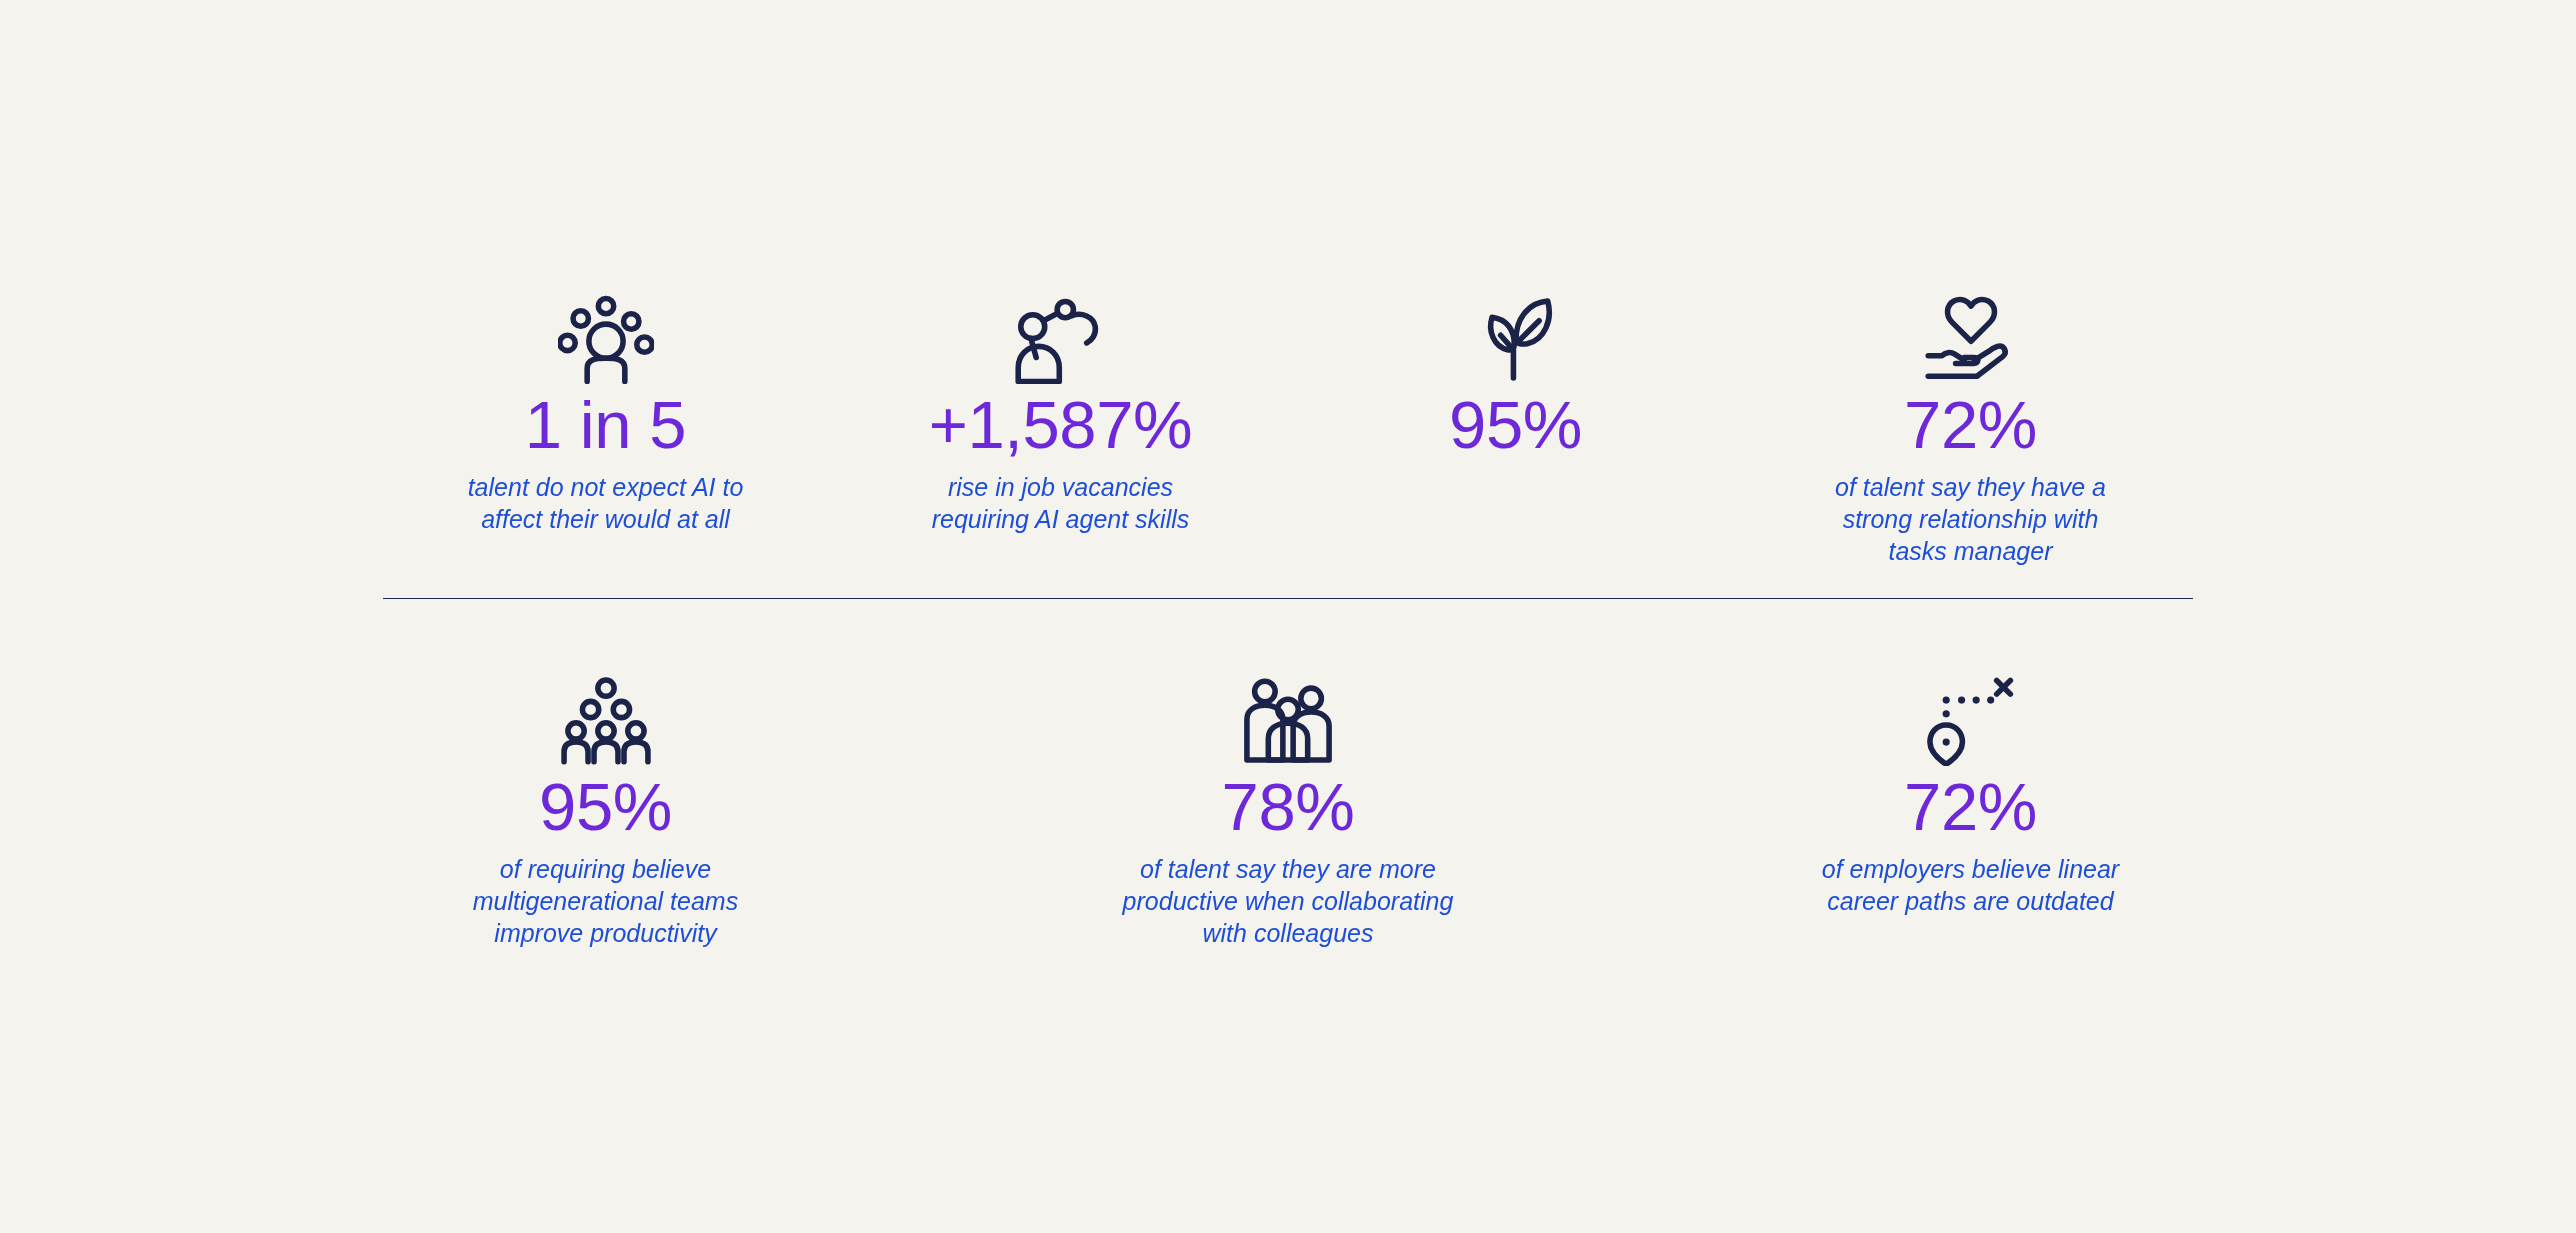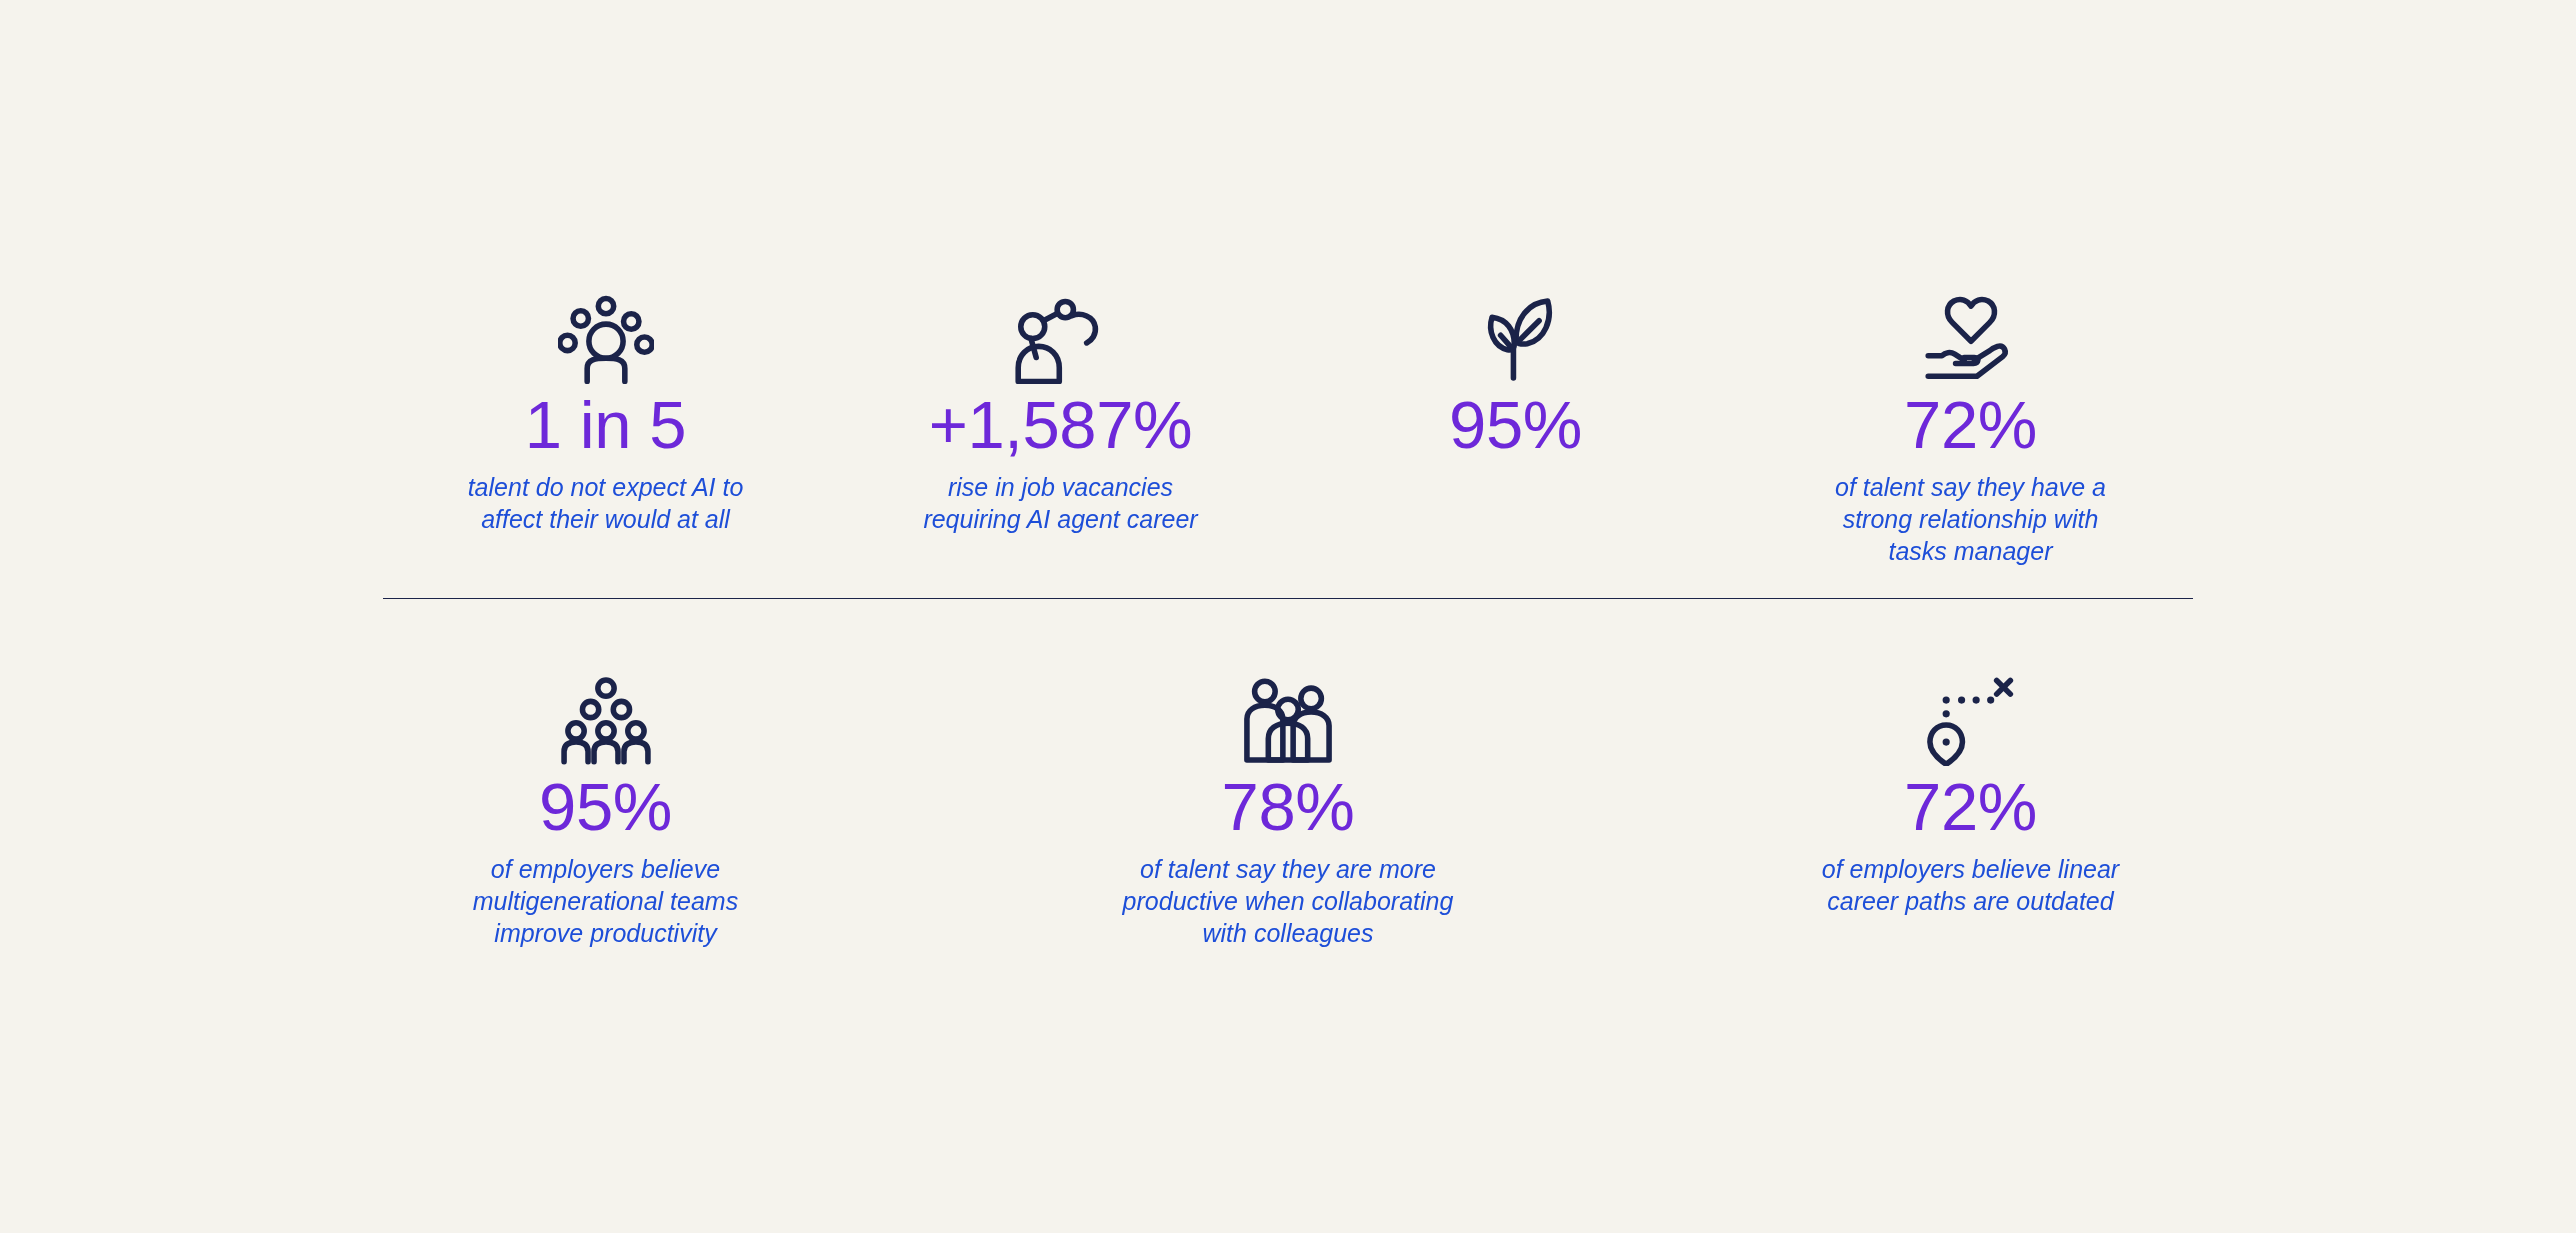--- a/index.html
+++ b/index.html
@@ -134,21 +134,21 @@
             <circle cx="61" cy="17" r="9.5"></circle>
             <line x1="35.5" y1="30" x2="51" y2="22"></line>
             <line x1="21" y1="51" x2="27" y2="73"></line>
             <path d="M6 101 V85 C6 70 17 60 30 60 C43 60 54 70 54 85 V101 Z"></path>
             <path d="M69 24 C80 20 94 25 96 37 C97.5 46 92 53 86 56"></path>
           </svg>
         </div>
         <div class="stat-value">+1,587%</div>
         <div class="stat-caption">
           <span class="cap-line">rise in job vacancies</span>
-          <span class="cap-line">requiring AI agent career</span>
+          <span class="cap-line">requiring AI agent skills</span>
         </div>
       </div>
 
       <div class="stat-card">
         <div class="stat-icon">
           <svg width="96" height="89" viewBox="0 0 112 104" fill="none" stroke="#1b2349" stroke-width="6.5" stroke-linecap="round" stroke-linejoin="round">
             <path d="M56 52 C56 28 70 9 93 7 C99 28 90 52 69 57 C62 58 56 57 56 52 Z"></path>
             <line x1="60" y1="53" x2="83" y2="30"></line>
             <path d="M54 57 C54 41 45 28 28 26 C23 42 30 60 46 64 C51 65 54 63 54 57 Z"></path>
             <line x1="52" y1="63" x2="38" y2="47"></line>
@@ -190,21 +190,21 @@
             <circle cx="21" cy="63" r="9.5"></circle>
             <circle cx="56" cy="63" r="9.5"></circle>
             <circle cx="91" cy="63" r="9.5"></circle>
             <path d="M7 99 V87 C7 79 13 76 21 76 C29 76 35 79 35 87 V99"></path>
             <path d="M42 99 V87 C42 79 48 76 56 76 C64 76 70 79 70 87 V99"></path>
             <path d="M77 99 V87 C77 79 83 76 91 76 C99 76 105 79 105 87 V99"></path>
           </svg>
         </div>
         <div class="stat-value">95%</div>
         <div class="stat-caption">
-          <span class="cap-line">of employers believe</span>
+          <span class="cap-line">of requiring believe</span>
           <span class="cap-line">multigenerational teams</span>
           <span class="cap-line">improve productivity</span>
         </div>
       </div>
 
       <div class="stat-card">
         <div class="stat-icon">
           <svg width="96" height="89" viewBox="0 0 112 104" fill="none" stroke="#1b2349" stroke-width="6.5" stroke-linecap="round" stroke-linejoin="round">
             <circle cx="29" cy="17" r="12"></circle>
             <path d="M8 97 V49 C8 39 17 33 29 33 C41 33 50 39 50 49 V97 Z"></path>

